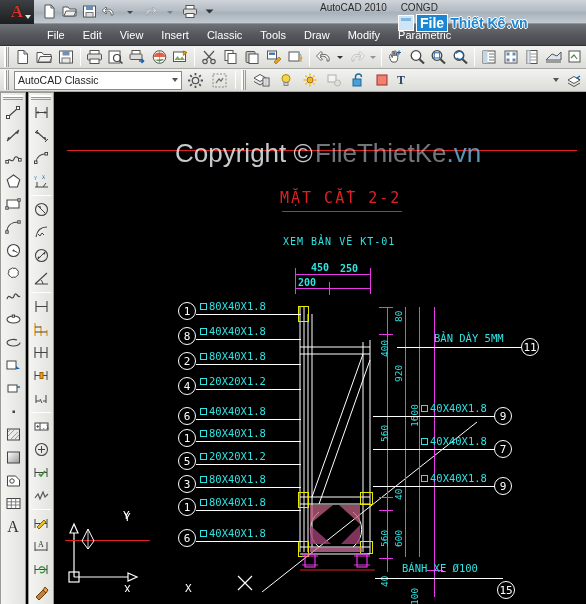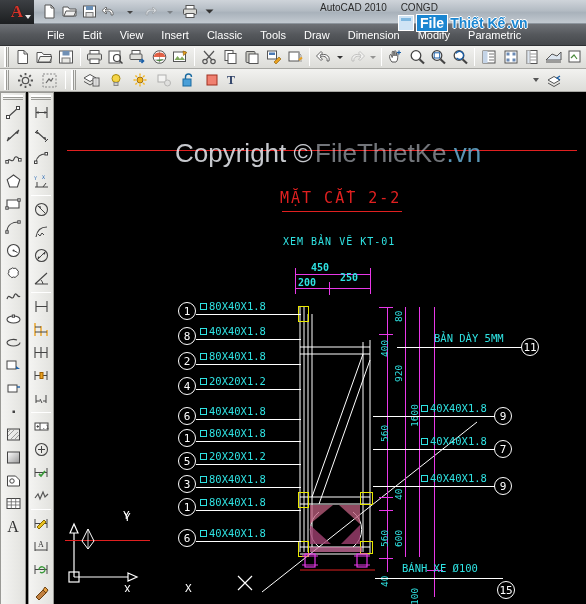--- a/index.html
+++ b/index.html
@@ -230,21 +230,20 @@
   </div>
 
   <div class="menubar">
     <span class="mi">File</span>
     <span class="mi">Edit</span>
     <span class="mi">View</span>
     <span class="mi">Insert</span>
     <span class="mi">Classic</span>
     <span class="mi">Tools</span>
     <span class="mi">Draw</span>
-    <span class="mi">Dimension</span>
     <span class="mi">Modify</span>
     <span class="mi">Parametric</span>
   </div>
 
   <div class="tb1">
     <div class="grip"></div>
     <div class="tbtn">
       <svg width="16" height="16" viewBox="0 0 16 16">
           <path d="M3 1.5h6l3.5 3.5v9.5H3z" fill="#fff" stroke="#555"></path>
           <path d="M9 1.5V5h3.5" fill="none" stroke="#555"></path>
@@ -416,20 +415,24 @@
     <div class="tbtn">
       <svg width="17" height="16" viewBox="0 0 17 16">
           <rect x="2" y="2" width="11" height="11" fill="#fff" stroke="#555"></rect>
           <path d="M4 9l3-3 3 4" stroke="#4a8a3a" stroke-width="1.2" fill="none"></path>
         </svg>
       </div>
   </div>
 
   <div class="tb2">
     <div class="grip"></div>
+    <div class="combo ws-combo">
+      <span class="cv">AutoCAD Classic</span>
+      <span class="carr"></span>
+    </div>
     <div class="tbtn">
       <svg width="17" height="17" viewBox="0 0 17 17">
           <circle cx="8.5" cy="8.5" r="3.2" fill="none" stroke="#555" stroke-width="1.3"></circle>
           <g stroke="#555" stroke-width="1.8">
             <path d="M8.5 1v2.3M8.5 13.7V16M1 8.5h2.3M13.7 8.5H16M3.2 3.2l1.6 1.6M12.2 12.2l1.6 1.6M13.8 3.2l-1.6 1.6M4.8 12.2l-1.6 1.6"></path>
           </g>
         </svg>
       </div>
     <div class="tbtn">
       <svg width="17" height="17" viewBox="0 0 17 17">
@@ -760,21 +763,21 @@
       <div class="rl" style="left:10px; top:58px; width:510px; height:1px;"></div>
 
       <div class="cad title-red" style="left:223px; top:97px;">MẶT  CẮT  2-2</div>
       <div class="rl" style="left:225px; top:119px; width:120px; height:1px;"></div>
       <div class="cad sub-cy" style="left:226px; top:124px;">XEM  BẢN VẼ  KT-01</div>
 
       <div class="ml" style="left:238px; top:182px; width:76px; height:1px;"></div>
       <div class="cad cyan" style="left:254px; top:170px; font-size:10px;">450</div>
       <div class="ml" style="left:238px; top:196px; width:76px; height:1px;"></div>
       <div class="cad cyan" style="left:241px; top:185px; font-size:10px;">200</div>
-      <div class="cad cyan" style="left:283px; top:180px; font-size:10px;">250</div>
+      <div class="cad cyan" style="left:283px; top:171px; font-size:10px;">250</div>
 
       <div class="ml" style="left:238px; top:176px; width:1px; height:26px;"></div>
       <div class="ml" style="left:272px; top:190px; width:1px; height:13px;"></div>
       <div class="ml" style="left:313px; top:176px; width:1px; height:26px;"></div>
 
       <svg style="position:absolute;left:0;top:0;" width="529" height="504">
 
         <g stroke="#ffffff" stroke-width="1" fill="none">
           <path d="M243 215 L243 460"></path>
           <path d="M247 215 L247 460"></path>

